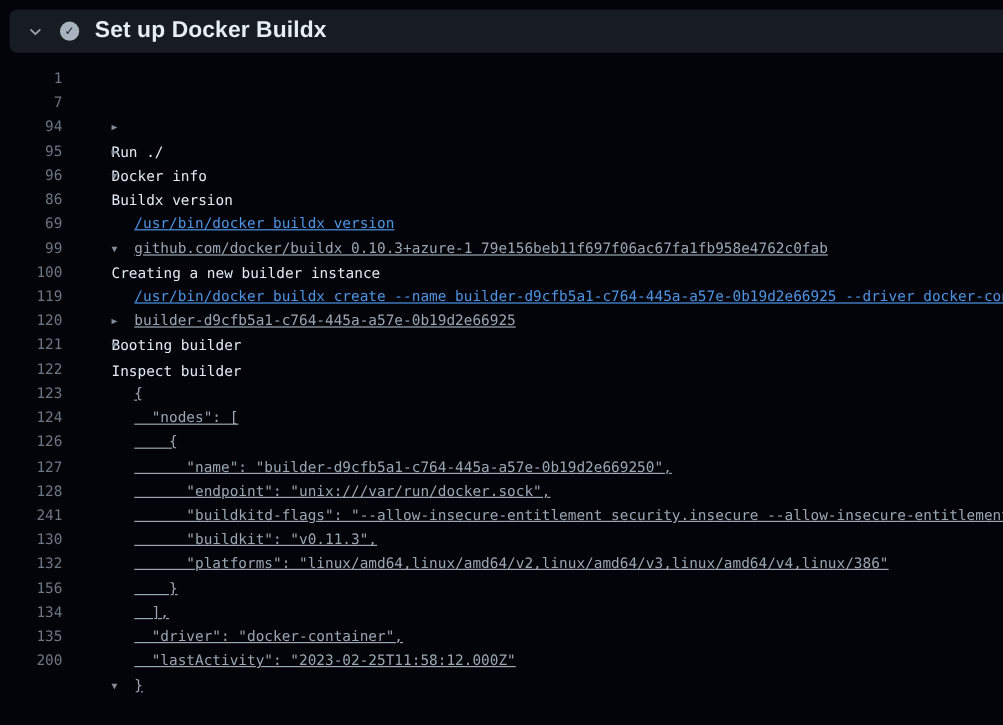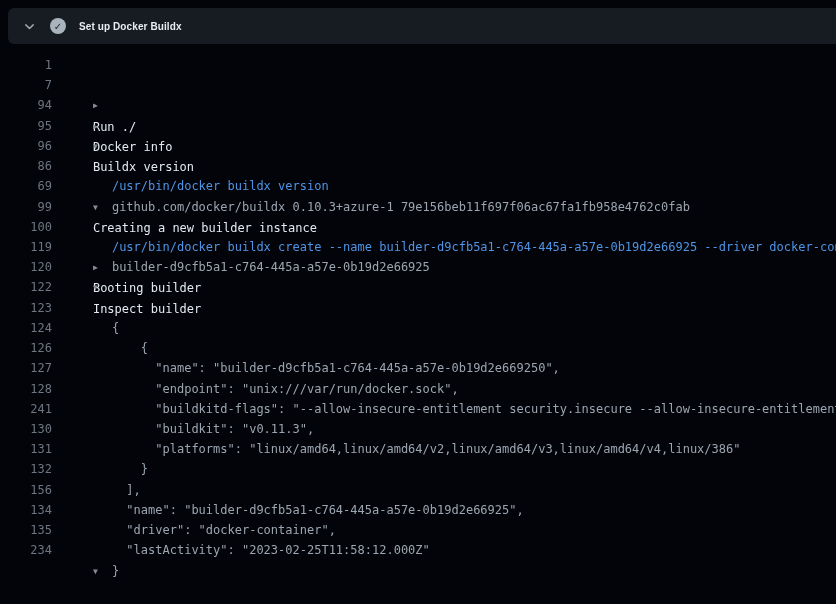--- a/index.html
+++ b/index.html
@@ -43,21 +43,21 @@
     align-items: center;
     justify-content: center;
     font-family: "DejaVu Sans", sans-serif;
     font-size: 10px;
     font-weight: 700;
     flex: 0 0 auto;
   }
   .step-title {
     margin-left: 13px;
     font-family: "Liberation Sans", "DejaVu Sans", sans-serif;
-    font-size: 10px;
+    font-size: 19px;
     font-weight: 600;
     color: var(--header-title, #e6edf3);
     letter-spacing: 0.1px;
   }
 
   .log {
     position: absolute;
     top: 44px;
     left: 0;
     width: 836px;
@@ -88,21 +88,21 @@
     display: inline-block;
     width: 15px;
     font-size: 8px;
     color: var(--arrow, #848d97);
     vertical-align: 1px;
   }
   .row.group { cursor: pointer; }
   .row.group .txt { color: var(--group-text, #e3eaf1); text-align: center; }
   .row.command .txt { color: var(--command-text, #4f94e5); }
   .row.output .txt { color: var(--output-text, #9ca6b0); }
-  .row.command .txt, .row.output .txt { display: inline-block; padding-left: 19px; }
+  .row.command .txt, .row.output .txt { display: inline-block; padding-left: 19px; text-decoration: underline; }
 </style>
 </head>
 <body>
 
 <div class="step-header">
   <span class="chev">
     <svg width="13" height="13" viewBox="0 0 16 16" aria-hidden="true">
       <path d="M3.5 6 L8 10.5 L12.5 6" fill="none" stroke="#9ea7b0" stroke-width="1.8" stroke-linecap="round" stroke-linejoin="round"></path>
     </svg>
   </span>
@@ -161,20 +161,25 @@
     <a class="num">119</a>
     <span class="arrow">▼</span>
     <span class="txt">Inspect builder</span>
   </div>
       <div class="row output">
     <a class="num">120</a>
     
     <span class="txt">{</span>
   </div>
       <div class="row output">
+    <a class="num">121</a>
+    
+    <span class="txt">  "nodes": [</span>
+  </div>
+      <div class="row output">
     <a class="num">122</a>
     
     <span class="txt">    {</span>
   </div>
       <div class="row output">
     <a class="num">123</a>
     
     <span class="txt">      "name": "builder-d9cfb5a1-c764-445a-a57e-0b19d2e669250",</span>
   </div>
       <div class="row output">
@@ -201,43 +206,38 @@
     <a class="num">241</a>
     
     <span class="txt">    }</span>
   </div>
       <div class="row output">
     <a class="num">130</a>
     
     <span class="txt">  ],</span>
   </div>
       <div class="row output">
-    <a class="num">131</a>
-    
-    <span class="txt">  "name": "builder-d9cfb5a1-c764-445a-a57e-0b19d2e66925",</span>
-  </div>
-      <div class="row output">
     <a class="num">132</a>
     
     <span class="txt">  "driver": "docker-container",</span>
   </div>
       <div class="row output">
     <a class="num">156</a>
     
     <span class="txt">  "lastActivity": "2023-02-25T11:58:12.000Z"</span>
   </div>
       <div class="row output">
     <a class="num">134</a>
     
     <span class="txt">}</span>
   </div>
       <div class="row group">
     <a class="num">135</a>
     <span class="arrow">▼</span>
     
   </div>
       <div class="row output">
-    <a class="num">234</a>
+    <a class="num">200</a>
     
     
   </div>
     </div>
 </div>
 
 </body></html>

